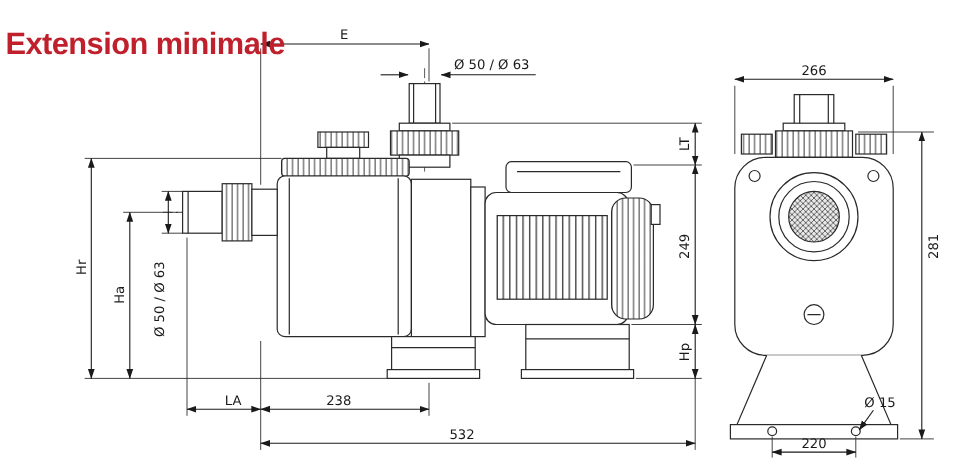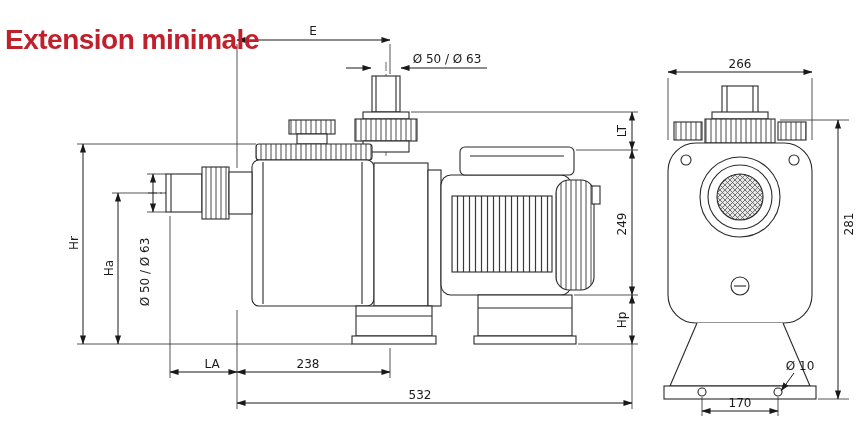--- a/index.html
+++ b/index.html
@@ -193,16 +193,16 @@
   <div class="dim rot" style="left:622px; top:320px;">Hp</div>
   <div class="dim rot" style="left:74px;  top:243px;">Hr</div>
   <div class="dim rot" style="left:109px; top:268px;">Ha</div>
   <div class="dim rot" style="left:145px; top:272px;">Ø 50 / Ø 63</div>
   <div class="dim" style="left:212px; top:364px;">LA</div>
   <div class="dim" style="left:308px; top:364px;">238</div>
   <div class="dim" style="left:420px; top:395px;">532</div>
 
   <div class="dim" style="left:740px; top:64px;">266</div>
   <div class="dim rot" style="left:849px; top:224px;">281</div>
-  <div class="dim" style="left:800px; top:366px;">Ø 10</div>
-  <div class="dim" style="left:740px; top:403px;">170</div>
+  <div class="dim" style="left:800px; top:366px;">Ø 15</div>
+  <div class="dim" style="left:740px; top:403px;">220</div>
 
 </div>
 
 </body></html>

